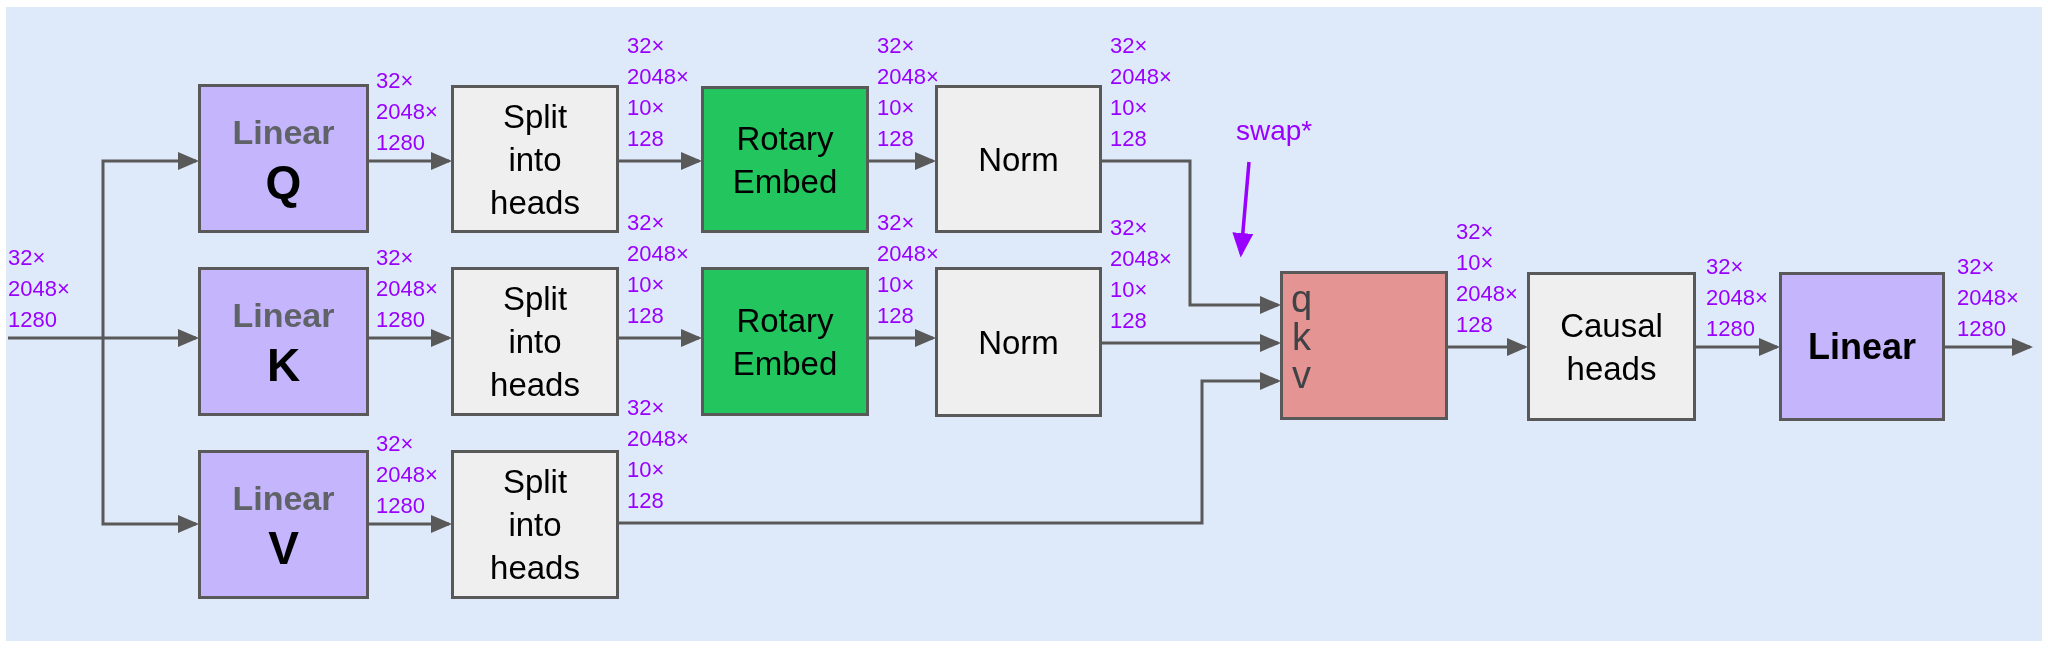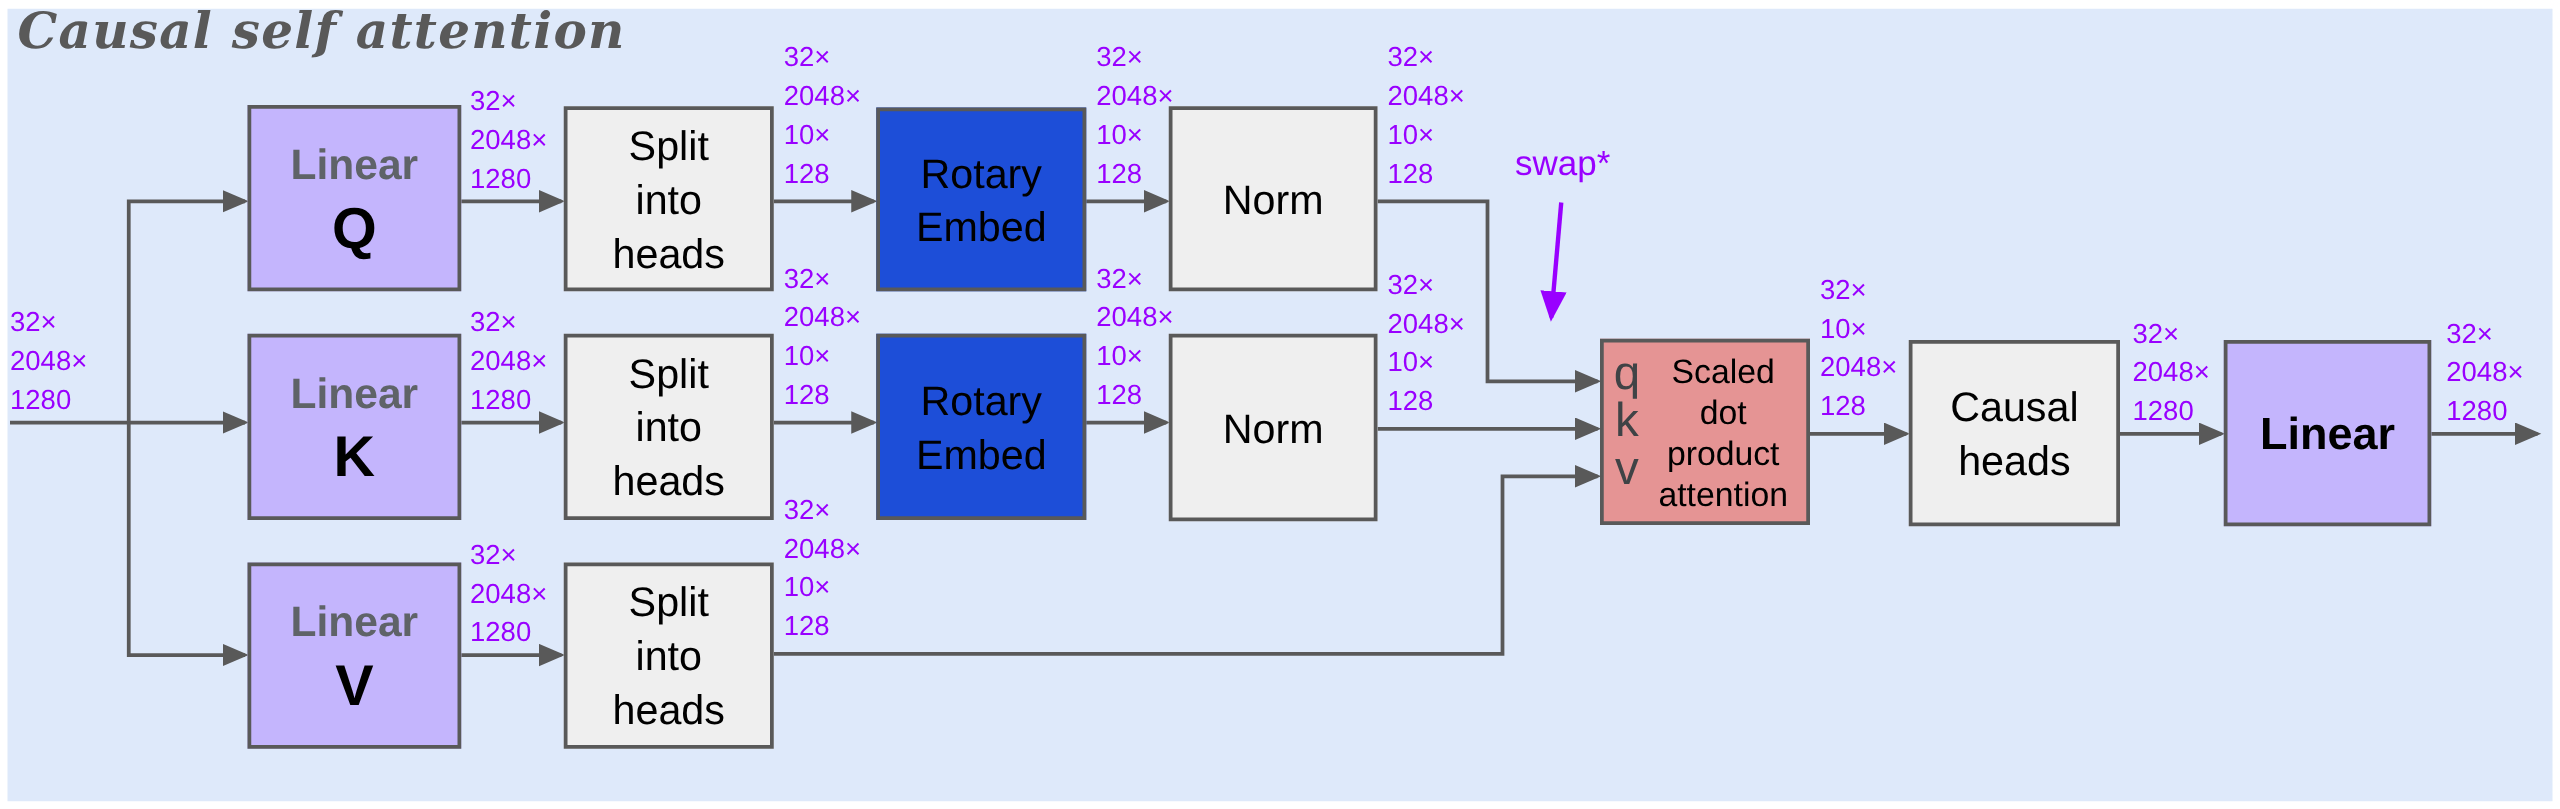--- a/index.html
+++ b/index.html
@@ -17,21 +17,21 @@
     color:#595959; font-weight:600; font-style:italic;
     font-family:cursive, "DejaVu Serif", serif; letter-spacing:1px;
   }
   .box {
     position:absolute; box-sizing:border-box; border:3px solid #595959;
     display:flex; flex-direction:column; align-items:center; justify-content:center;
     text-align:center; color:#000;
   }
   .fill-green  { background:#c4b5fd;font-weight:bold; }
   .fill-gray   { background:#efefef; }
-  .fill-violet { background:#1d4ed8; }
+  .fill-violet { background:#22c55e; }
   .fill-red    { background:#e59494; }
   .box .line { font-size:33px; line-height:43px; color:#000000; }
   .box .line-big { font-size:36px; line-height:46px; color:#000000; }
   .box .sub { font-size:34px; line-height:42px; color:#5f6368; margin-top:2px; }
   .box .big { font-size:46px; line-height:54px; color:#000000; margin-top:2px; }
   .box.attn { flex-direction:row; align-items:stretch; justify-content:flex-start; }
   .attn .ports {
     display:flex; flex-direction:column; justify-content:flex-start;
     padding:6px 0 0 8px; color:#3f4346;
   }
@@ -39,21 +39,21 @@
   .attn .body {
     flex:1; display:flex; flex-direction:column; align-items:center;
     justify-content:center; padding-top:2px;
   }
   .attn .body .line { font-size:27px; line-height:33px; }
   .dim {
     position:absolute; color:#9900ff; font-size:22px; line-height:31px;
     white-space:pre; text-align:left;
   }
   #swap-label {
-    position:absolute; color:#9900ff; font-size:28px; line-height:32px;
+    position:absolute; color:#9900ff; font-size:28px; line-height:32px;margin-left:24px;
   }
 </style>
 </head>
 <body>
 
 <div id="canvas">
   <div id="panel"></div>
 
   <svg id="edges" width="2048" height="647" viewBox="0 0 2048 647">
     <defs>
@@ -78,21 +78,20 @@
         <polyline points="1102,161 1190,161 1190,305 1278,305" fill="none" stroke="#595959" stroke-width="3" marker-end="url(#arrow-gray)"></polyline>
         <polyline points="1102,343 1278,343" fill="none" stroke="#595959" stroke-width="3" marker-end="url(#arrow-gray)"></polyline>
         <polyline points="619,523 1202,523 1202,381 1278,381" fill="none" stroke="#595959" stroke-width="3" marker-end="url(#arrow-gray)"></polyline>
         <polyline points="1448,347 1525,347" fill="none" stroke="#595959" stroke-width="3" marker-end="url(#arrow-gray)"></polyline>
         <polyline points="1696,347 1777,347" fill="none" stroke="#595959" stroke-width="3" marker-end="url(#arrow-gray)"></polyline>
         <polyline points="1945,347 2030,347" fill="none" stroke="#595959" stroke-width="3" marker-end="url(#arrow-gray)"></polyline>
         <polyline points="1249,162 1241,254" fill="none" stroke="#9900ff" stroke-width="3.5" marker-end="url(#arrow-purple)"></polyline>
       </g>
   </svg>
 
-  <div id="title">Causal self attention</div>
 
   <div id="swap-label" style="left: 1212px; top: 115px;">swap*</div>
 
   <div id="boxes-layer">
       <div class="box fill-green" style="left: 198px; top: 84px; width: 171px; height: 149px;">
         <div class="sub">Linear</div>
         <div class="big">Q</div>
       </div>
       <div class="box fill-green" style="left: 198px; top: 267px; width: 171px; height: 149px;">
         <div class="sub">Linear</div>
@@ -130,26 +129,20 @@
       </div>
       <div class="box fill-gray" style="left: 935px; top: 267px; width: 167px; height: 150px;">
         <div class="line">Norm</div>
       </div>
       <div class="box fill-red attn" style="left: 1280px; top: 271px; width: 168px; height: 149px;">
         <div class="ports">
           <div class="port">q</div>
           <div class="port">k</div>
           <div class="port">v</div>
         </div>
-        <div class="body">
-          <div class="line">Scaled</div>
-          <div class="line">dot</div>
-          <div class="line">product</div>
-          <div class="line">attention</div>
-        </div>
       </div>
       <div class="box fill-gray" style="left: 1527px; top: 272px; width: 169px; height: 149px;">
         <div class="line">Causal</div>
         <div class="line">heads</div>
       </div>
       <div class="box fill-green" style="left: 1779px; top: 272px; width: 166px; height: 149px;">
         <div class="line-big">Linear</div>
       </div>
     </div>
   <div id="dims-layer">

